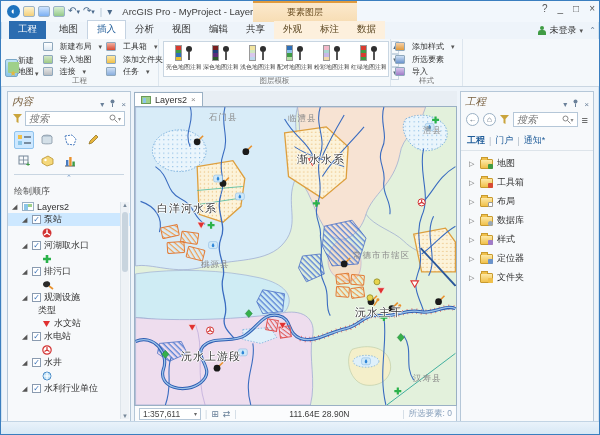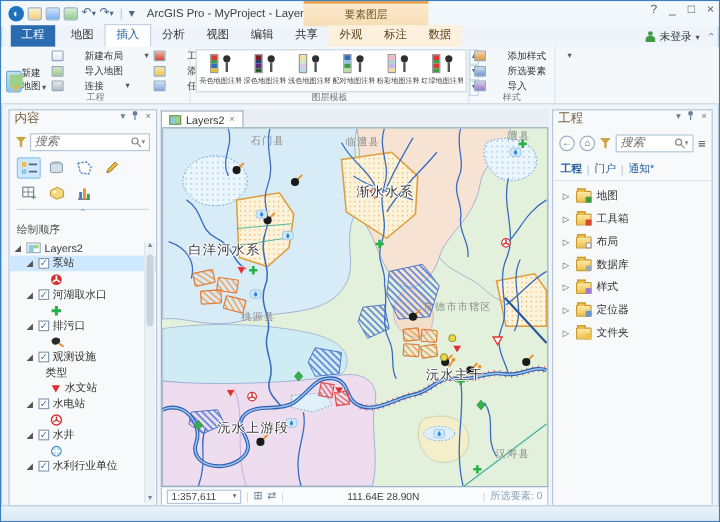--- a/index.html
+++ b/index.html
@@ -37,21 +37,21 @@
   .ribbon { position:absolute; left:0; top:38px; right:0; height:48px; background:#f4f8fb; border-bottom:1px solid #c9d6e2; display:flex; }
   .rgroup { position:relative; height:100%; padding:2px 4px 10px 4px; border-right:1px solid #dde6ee; }
   .rgroup-label { position:absolute; bottom:0; left:0; right:0; text-align:center; font-size:7.5px; color:#777; }
   .grp-flex { display:flex; gap:4px; height:36px; }
   .bigbtn { width:42px; display:flex; align-items:flex-end; font-size:8px; color:#333; }
   .bigicon { width:22px; height:18px; background:linear-gradient(#bfe3f5,#8cc6e8); border:1px solid #7aa8c8; border-radius:2px; position:relative; }
   .bigicon::before { content:""; position:absolute; left:2px; top:2px; width:11px; height:11px; background:#9fd08a; border-radius:1px; }
   .bigicon::after { content:"★"; position:absolute; right:0px; bottom:-2px; color:#e8b63c; font-size:8px; }
   .caret { font-size:7px; color:#555; line-height:6px; }
   .sbcol { display:flex; flex-direction:column; justify-content:space-between; }
-  .smallbtn { display:flex; align-items:center; gap:18px; font-size:8px; color:#333; height:11px; white-space:nowrap; }
+  .smallbtn { display:flex; align-items:center; gap:7px; font-size:8px; color:#333; height:11px; white-space:nowrap; }
   .sicon { width:10px; height:9px; border-radius:1px; border:1px solid #8fa8bd; flex:none; }
   .si-layout { background:linear-gradient(#fff,#dce8f2); }
   .si-import { background:linear-gradient(#d4e8c8,#9fc986); }
   .si-connect { background:linear-gradient(#e8e8e8,#b8bcc0); }
   .si-toolbox { background:linear-gradient(#f2b0a0,#d84a33); }
   .si-folder { background:linear-gradient(#fde9a8,#f0c04a); }
   .si-task { background:linear-gradient(#cfe0f5,#89aede); }
   .si-style1 { background:linear-gradient(#f5d0a8,#e09a3c); }
   .si-style2 { background:linear-gradient(#cfe0f5,#6a93cc); }
   .si-style3 { background:linear-gradient(#d8c8ec,#a07cc8); }
@@ -62,21 +62,21 @@
   .sw i { flex:1; }
   .pinico { width:8px; height:16px; position:relative; }
   .pinico::before { content:""; position:absolute; left:1px; top:1px; width:6px; height:6px; border-radius:50%; background:#2f2f2f; }
   .pinico::after { content:""; position:absolute; left:3.5px; top:7px; width:1.5px; height:8px; background:#555; }
   .gal-label { font-size:6px; color:#444; white-space:nowrap; overflow:hidden; max-width:35px; }
   .galscroll { display:flex; flex-direction:column; justify-content:space-between; width:11px; height:36px; }
   .galscroll span { flex:1; border:1px solid #c9d6e2; background:#f7fafc; text-align:center; font-size:6px; color:#567; line-height:11px; }
 
   
   .panel { position:absolute; top:90px; height:331px; background:#f7f9fb; border:1px solid #b5c7d8; }
-  .panel-hd { height:17px; display:flex; align-items:flex-start; padding:0 4px; font-size:10.5px; color:#7a6140; }
+  .panel-hd { height:17px; display:flex; align-items:flex-end; padding:0 4px; font-size:10.5px; color:#7a6140;font-style:italic; }
   .panel-hd .sp { flex:1; }
   .hd-ico { color:#6a8099; font-size:8px; margin-left:5px; }
   .searchrow { display:flex; align-items:center; gap:3px; padding:2px 5px; }
   .searchbox { flex:1; display:flex; align-items:center; background:#fff; border:1px solid #b5c7d8; height:15px; padding:0 3px; }
   .searchbox input { flex:1; border:none; outline:none; font-size:10px; font-style:italic; color:#999; width:20px; background:transparent; font-family:inherit; }
   .mag { flex:none; }
 
   
   .ctool { display:flex; flex-wrap:wrap; gap:3px; padding:3px 6px 1px 6px; width:110px; }
   .ctool .tbtn { width:20px; height:18px; display:flex; align-items:center; justify-content:center; border-radius:2px; }
@@ -703,21 +703,21 @@
             </g>
           <g transform="translate(262,206)">
               <line x2="4" y2="-6"></line>
               <circle cx="4" cy="-6" r="1.5" fill="#e8912d" stroke="none"></circle>
             </g>
         </g>
       </svg>
 
       <div class="mlabel county" style="left:74px; top:5px">石门县</div>
       <div class="mlabel county" style="left:153px; top:6px">临澧县</div>
-      <div class="mlabel county" style="left:288px; top:1px">澧县</div>
+      <div class="mlabel county" style="left:288px; top:18px">澧县</div>
       <div class="mlabel county" style="left:66px; top:152px">桃源县</div>
       <div class="mlabel county" style="left:218px; top:143px">常德市市辖区</div>
       <div class="mlabel county" style="left:278px; top:266px">汉寿县</div>
       <div class="mlabel water" style="left:162px; top:45px">渐水水系</div>
       <div class="mlabel water" style="left:22px; top:94px">白洋河水系</div>
       <div class="mlabel water" style="left:46px; top:242px">沅水上游段</div>
       <div class="mlabel water" style="left:220px; top:198px">沅水主干</div>
     </div>
 
     <div class="statusbar">

